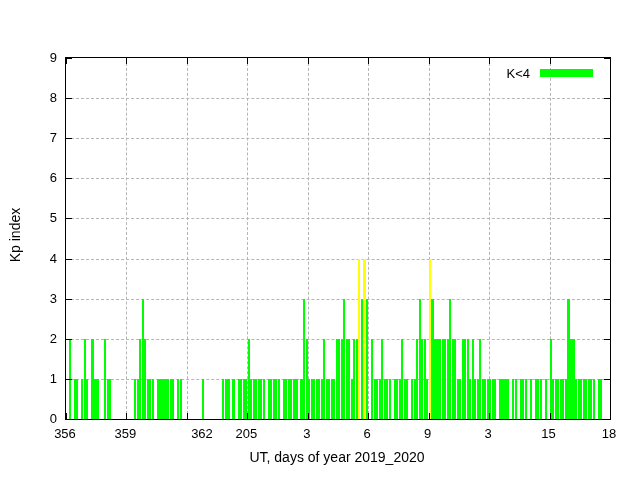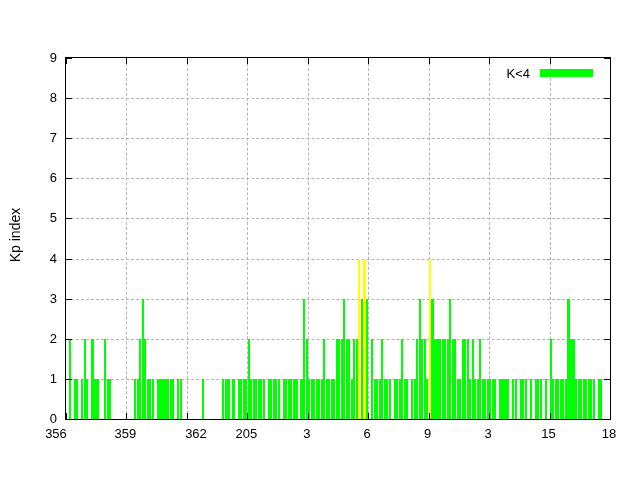--- a/index.html
+++ b/index.html
@@ -277,25 +277,26 @@
       <div class="ytick-label" style="left: 17px; top: 330.8px;">2</div>
       <div class="ytick-label" style="left: 17px; top: 290.7px;">3</div>
       <div class="ytick-label" style="left: 17px; top: 250.6px;">4</div>
       <div class="ytick-label" style="left: 17px; top: 210.4px;">5</div>
       <div class="ytick-label" style="left: 17px; top: 170.3px;">6</div>
       <div class="ytick-label" style="left: 17px; top: 130.2px;">7</div>
       <div class="ytick-label" style="left: 17px; top: 90.1px;">8</div>
       <div class="ytick-label" style="left: 17px; top: 50px;">9</div>
     </div>
   <div id="xlabels">
-      <div class="xtick-label" style="left: 36px; top: 426px;">356</div>
+      <div class="xtick-label" style="left: 45px; top: 426px;">356</div>
       <div class="xtick-label" style="left: 105.4px; top: 426px;">359</div>
-      <div class="xtick-label" style="left: 176px; top: 426px;">362</div>
+      <div class="xtick-label" style="left: 182px; top: 426px;">362</div>
       <div class="xtick-label" style="left: 226.3px; top: 426px;">205</div>
       <div class="xtick-label" style="left: 286.8px; top: 426px;">3</div>
       <div class="xtick-label" style="left: 347.2px; top: 426px;">6</div>
       <div class="xtick-label" style="left: 407.7px; top: 426px;">9</div>
       <div class="xtick-label" style="left: 468.1px; top: 426px;">3</div>
       <div class="xtick-label" style="left: 528.6px; top: 426px;">15</div>
       <div class="xtick-label" style="left: 589px; top: 426px;">18</div>
     </div>
 
+  <div class="xlabel">UT, days of year 2019_2020</div>
 </div>
 
 </body></html>

